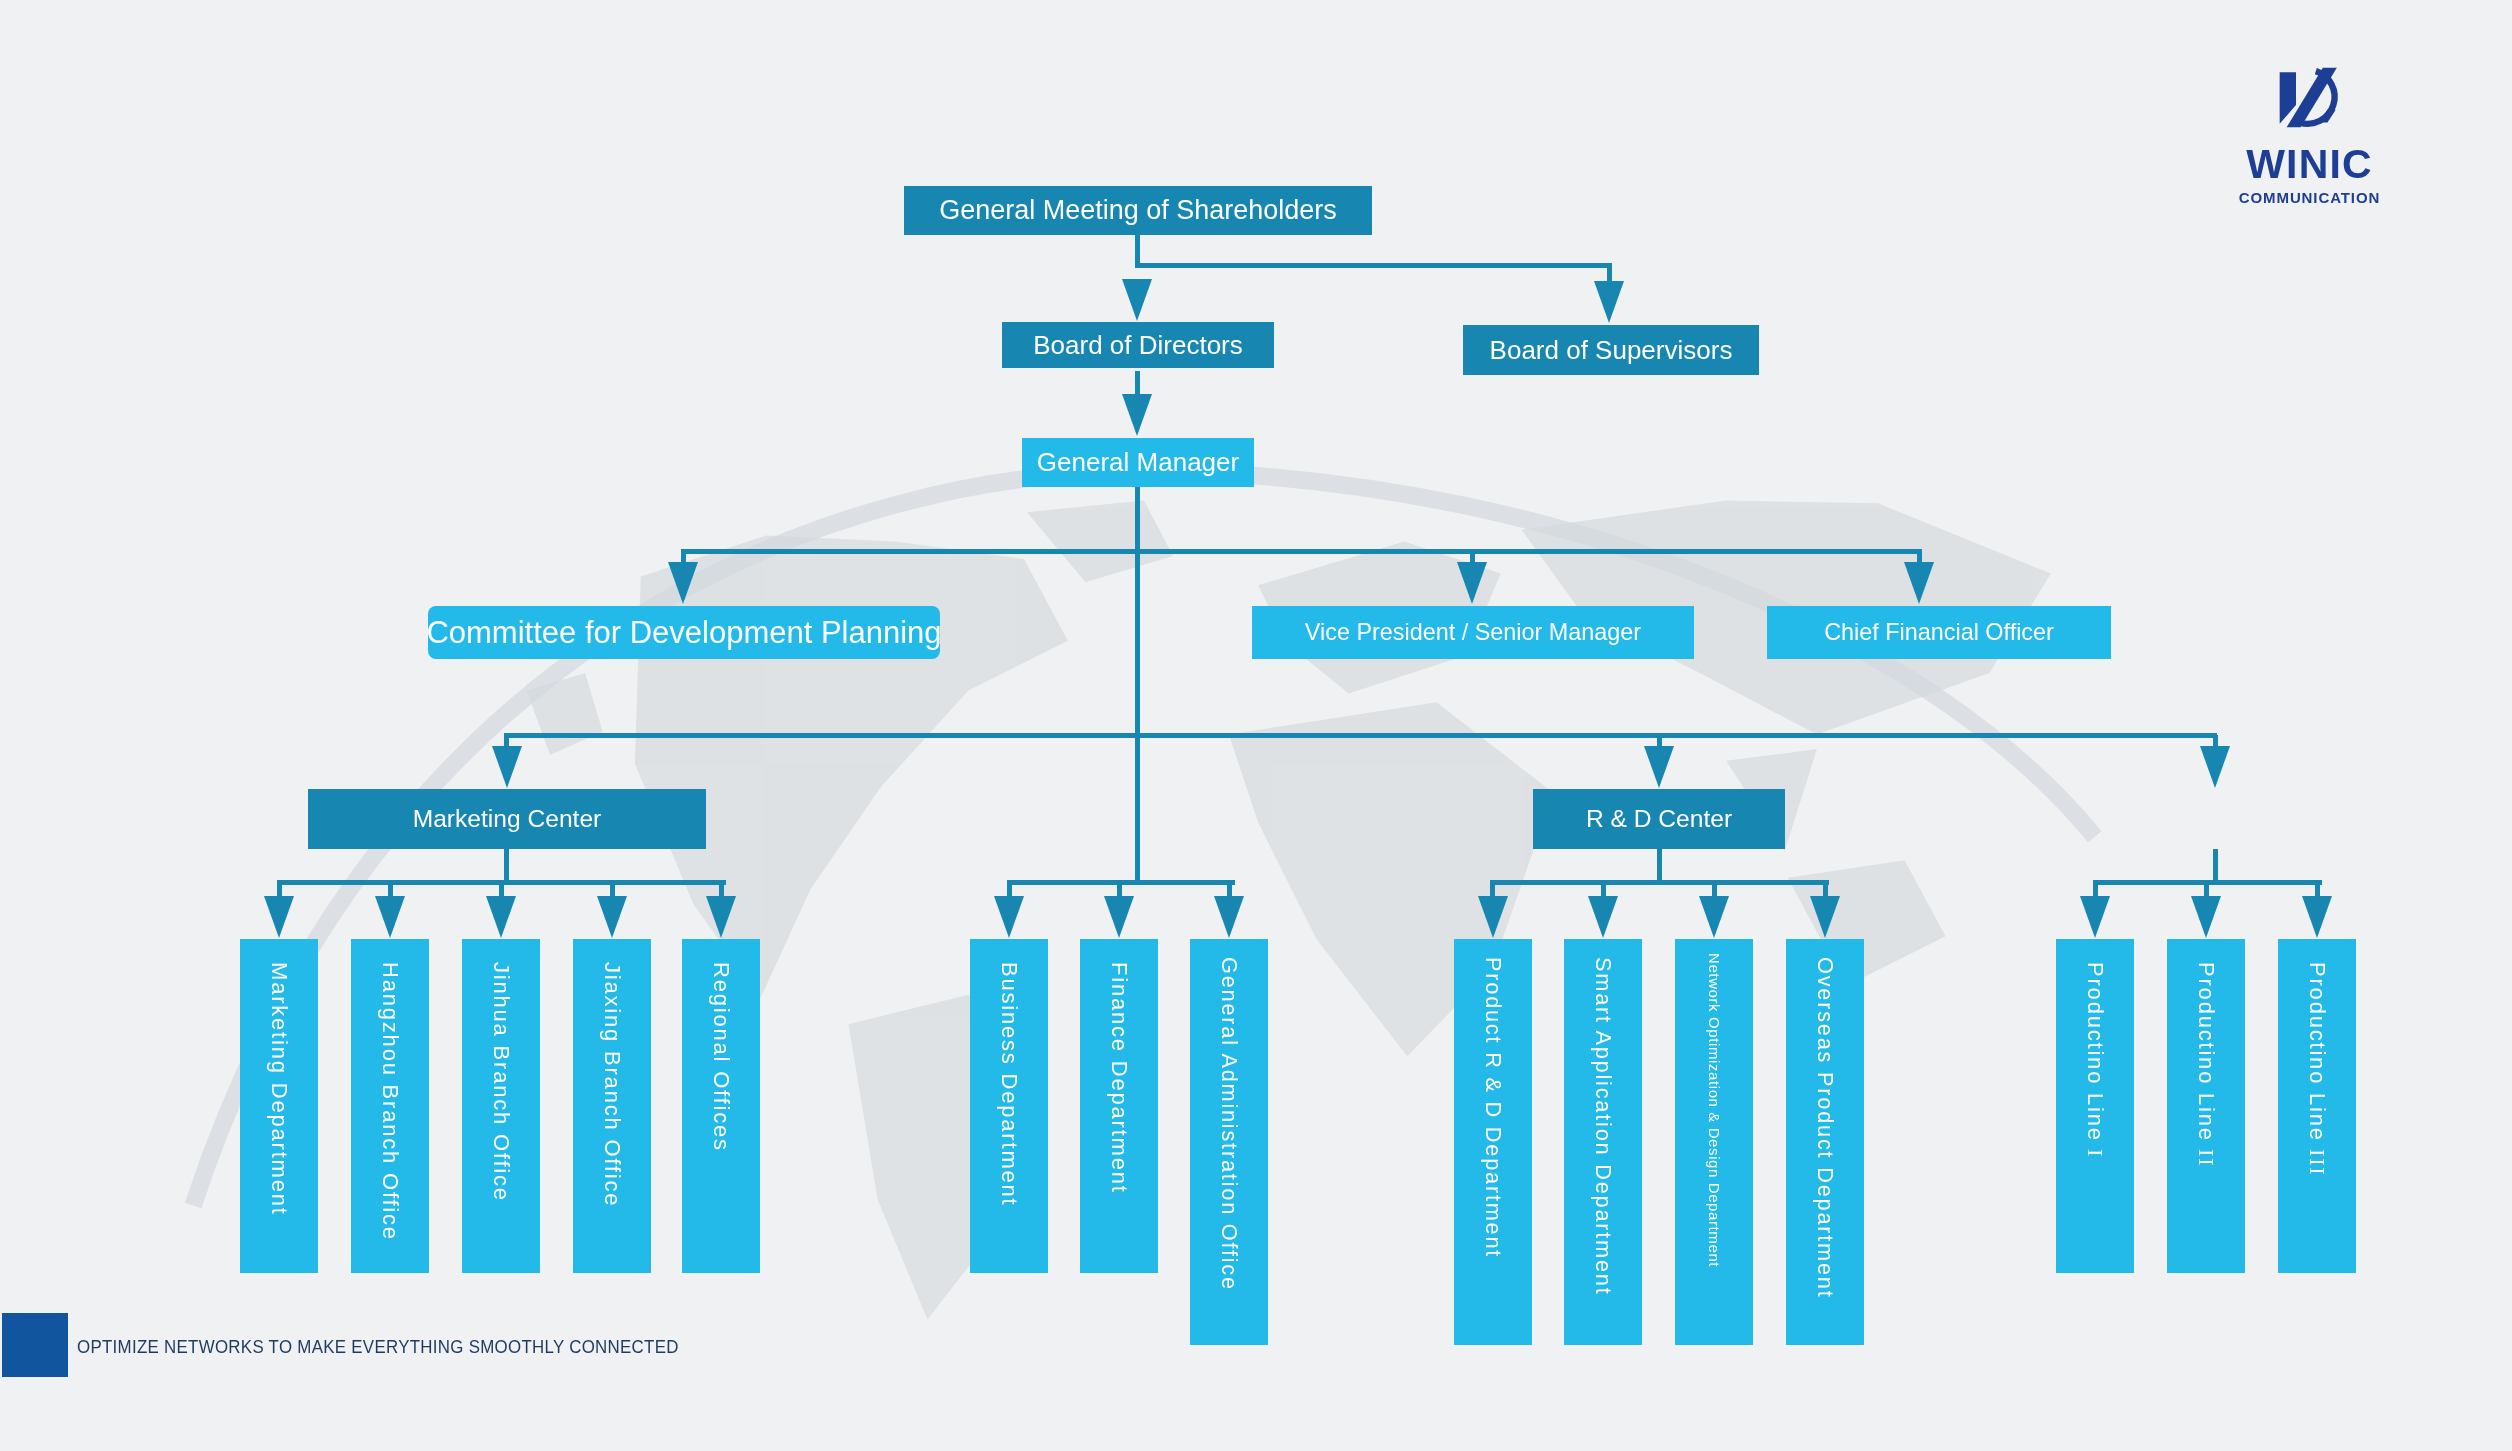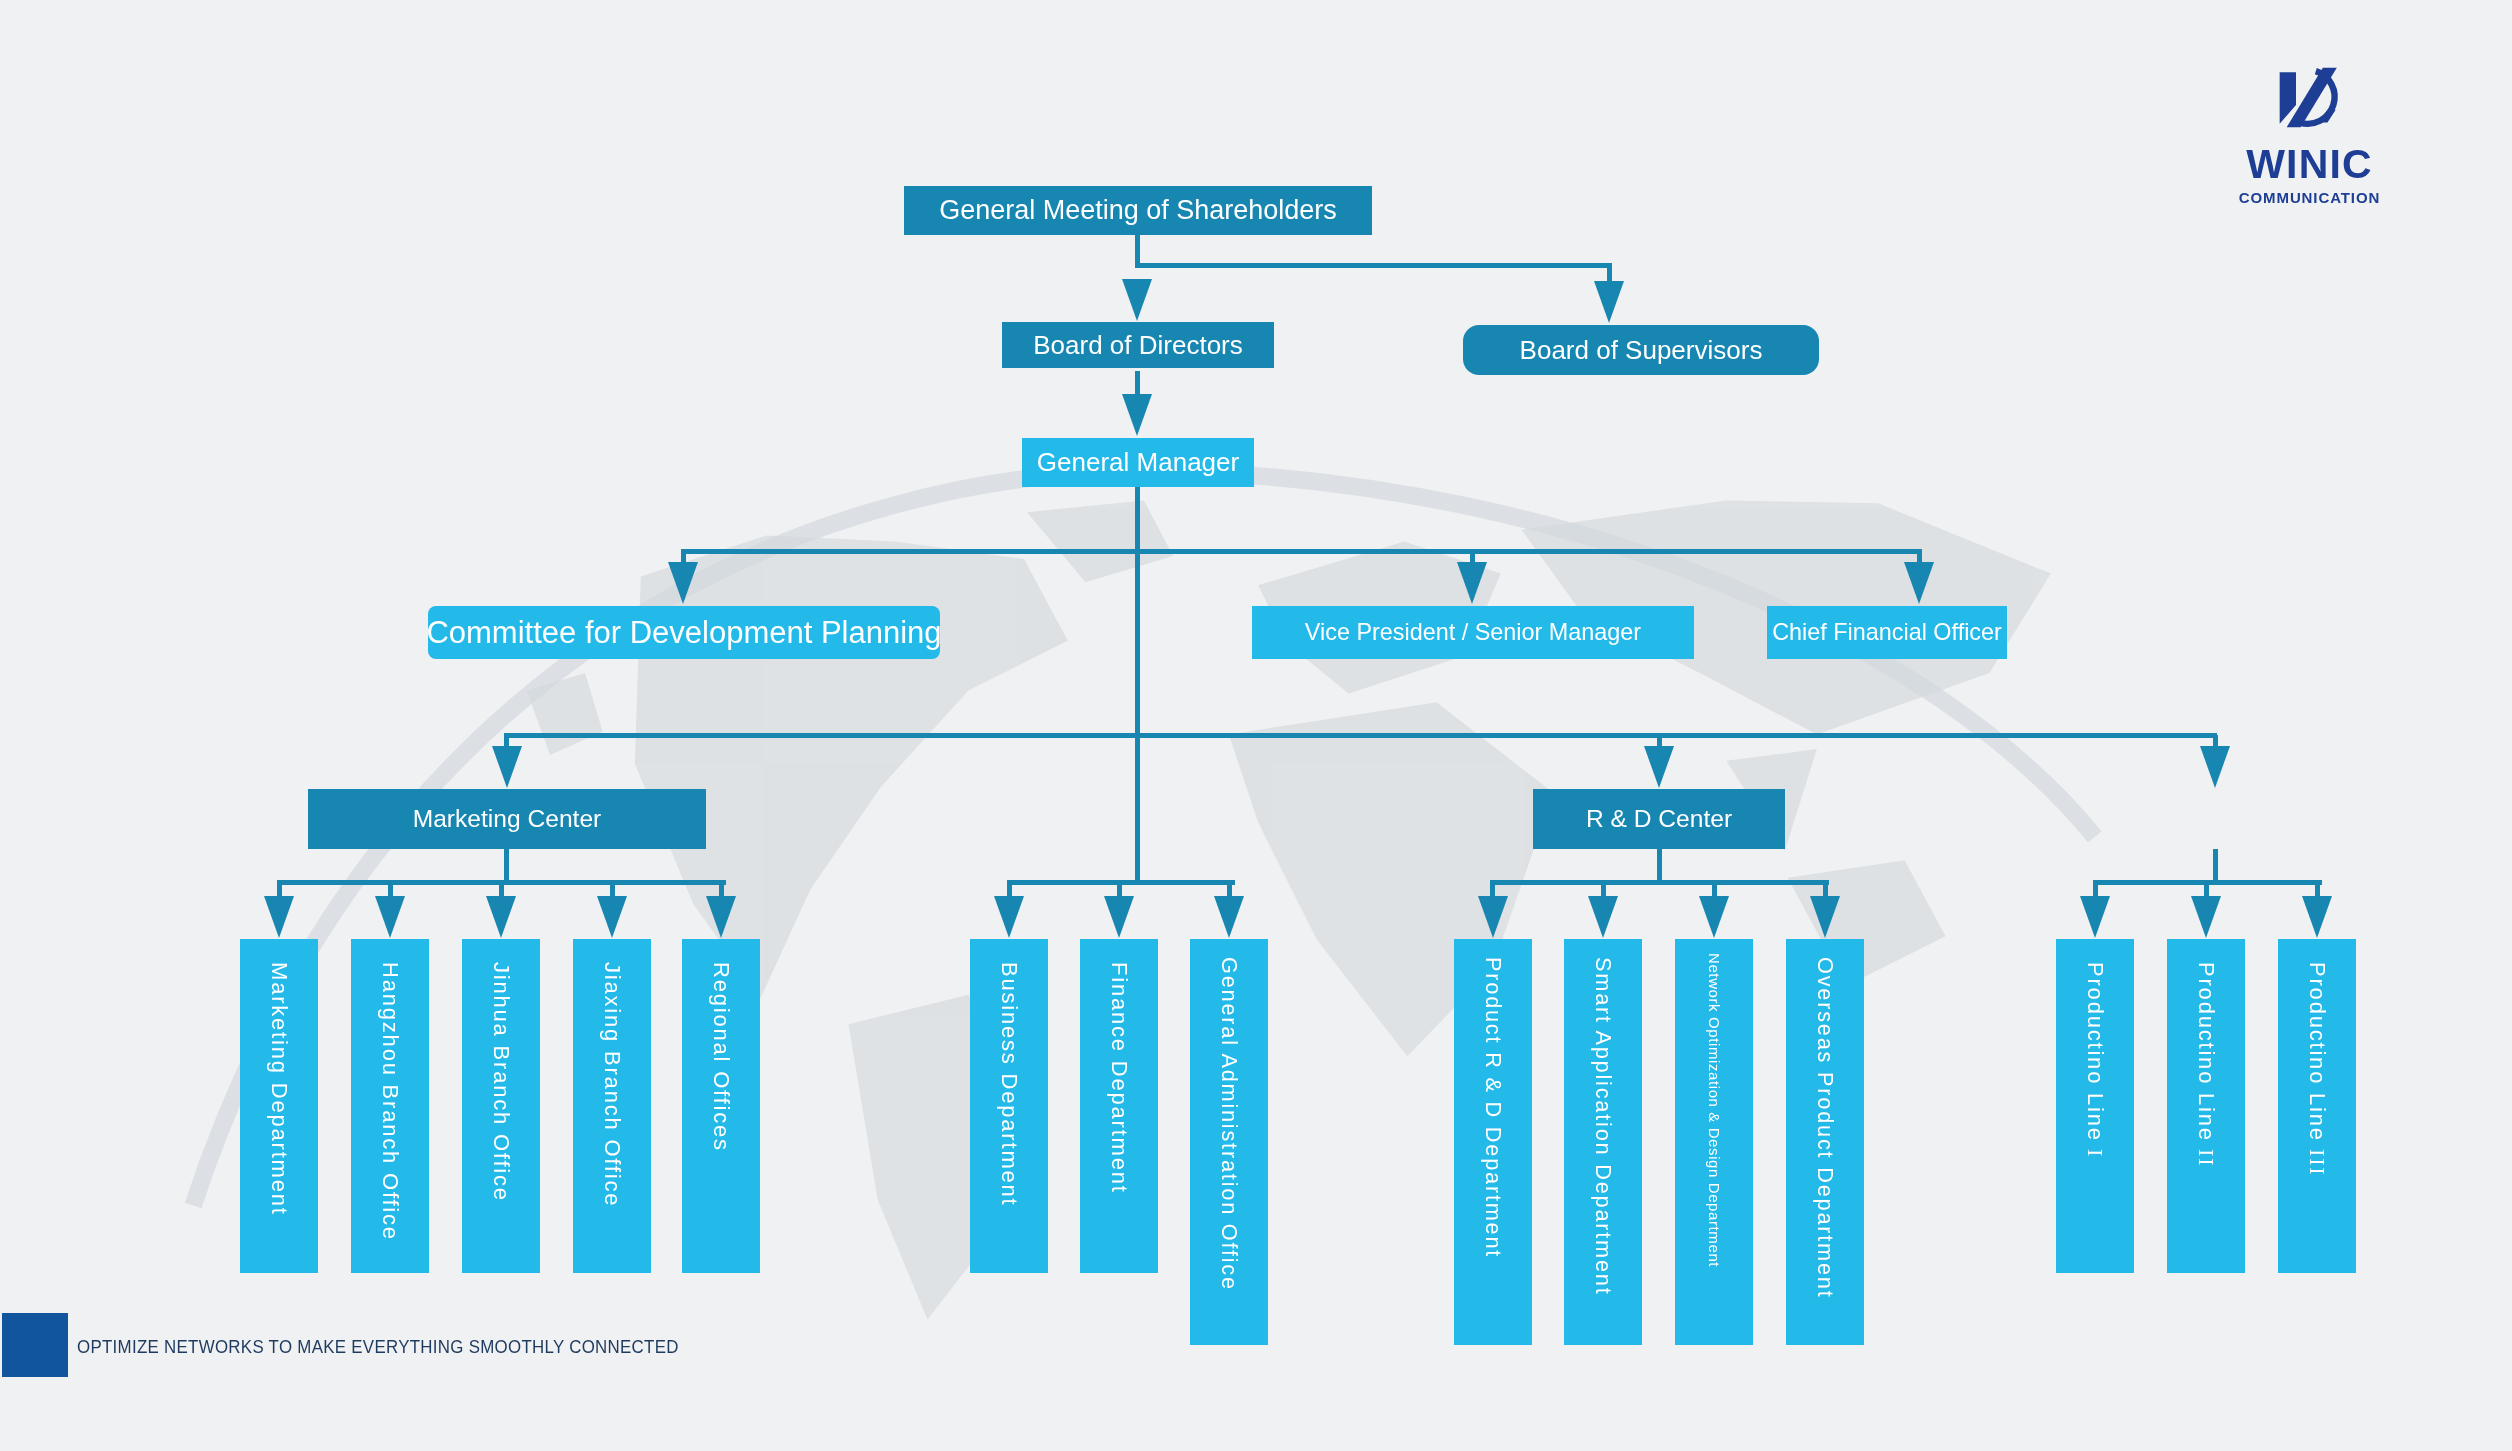--- a/index.html
+++ b/index.html
@@ -10,25 +10,25 @@
   #worldmap{position:absolute;left:0;top:0;}
 
   
   .box{position:absolute;display:flex;align-items:center;justify-content:center;
        color:#ffffff;text-align:center;white-space:nowrap;}
   .dark{background:#1787b2;}
   .light{background:#23b9e9;}
 
   #bx-shareholders{left:904px;top:186px;width:468px;height:49px;font-size:27px;}
   #bx-bod{left:1002px;top:322px;width:272px;height:46px;font-size:26px;}
-  #bx-bos{left:1463px;top:325px;width:356px;height:50px;font-size:26px;border-radius:16px;}
+  #bx-bos{left:1463px;top:325px;width:296px;height:50px;font-size:26px;}
   #bx-gm{left:1022px;top:438px;width:232px;height:49px;font-size:26px;}
   #bx-committee{left:428px;top:606px;width:512px;height:53px;font-size:31px;border-radius:8px;}
   #bx-vp{left:1252px;top:606px;width:442px;height:53px;font-size:23.4px;}
-  #bx-cfo{left:1767px;top:606px;width:240px;height:53px;font-size:23.4px;}
+  #bx-cfo{left:1767px;top:606px;width:344px;height:53px;font-size:23.4px;}
   #bx-mcenter{left:308px;top:789px;width:398px;height:60px;font-size:24.6px;}
   #bx-rdcenter{left:1533px;top:789px;width:252px;height:60px;font-size:24.6px;}
   #bx-mfcenter{left:2054px;top:789px;width:322px;height:60px;font-size:24.6px;}
 
   
   .col{position:absolute;background:#23b9e9;color:#ffffff;writing-mode:vertical-lr;
        line-height:78px;font-size:22px;letter-spacing:1.8px;padding-top:23.4px;
        box-sizing:border-box;overflow:hidden;white-space:nowrap;}
   .col.tall{font-size:21.7px;padding-top:17.6px;}
   .col.small{font-size:15px;letter-spacing:0.6px;padding-top:14px;}

